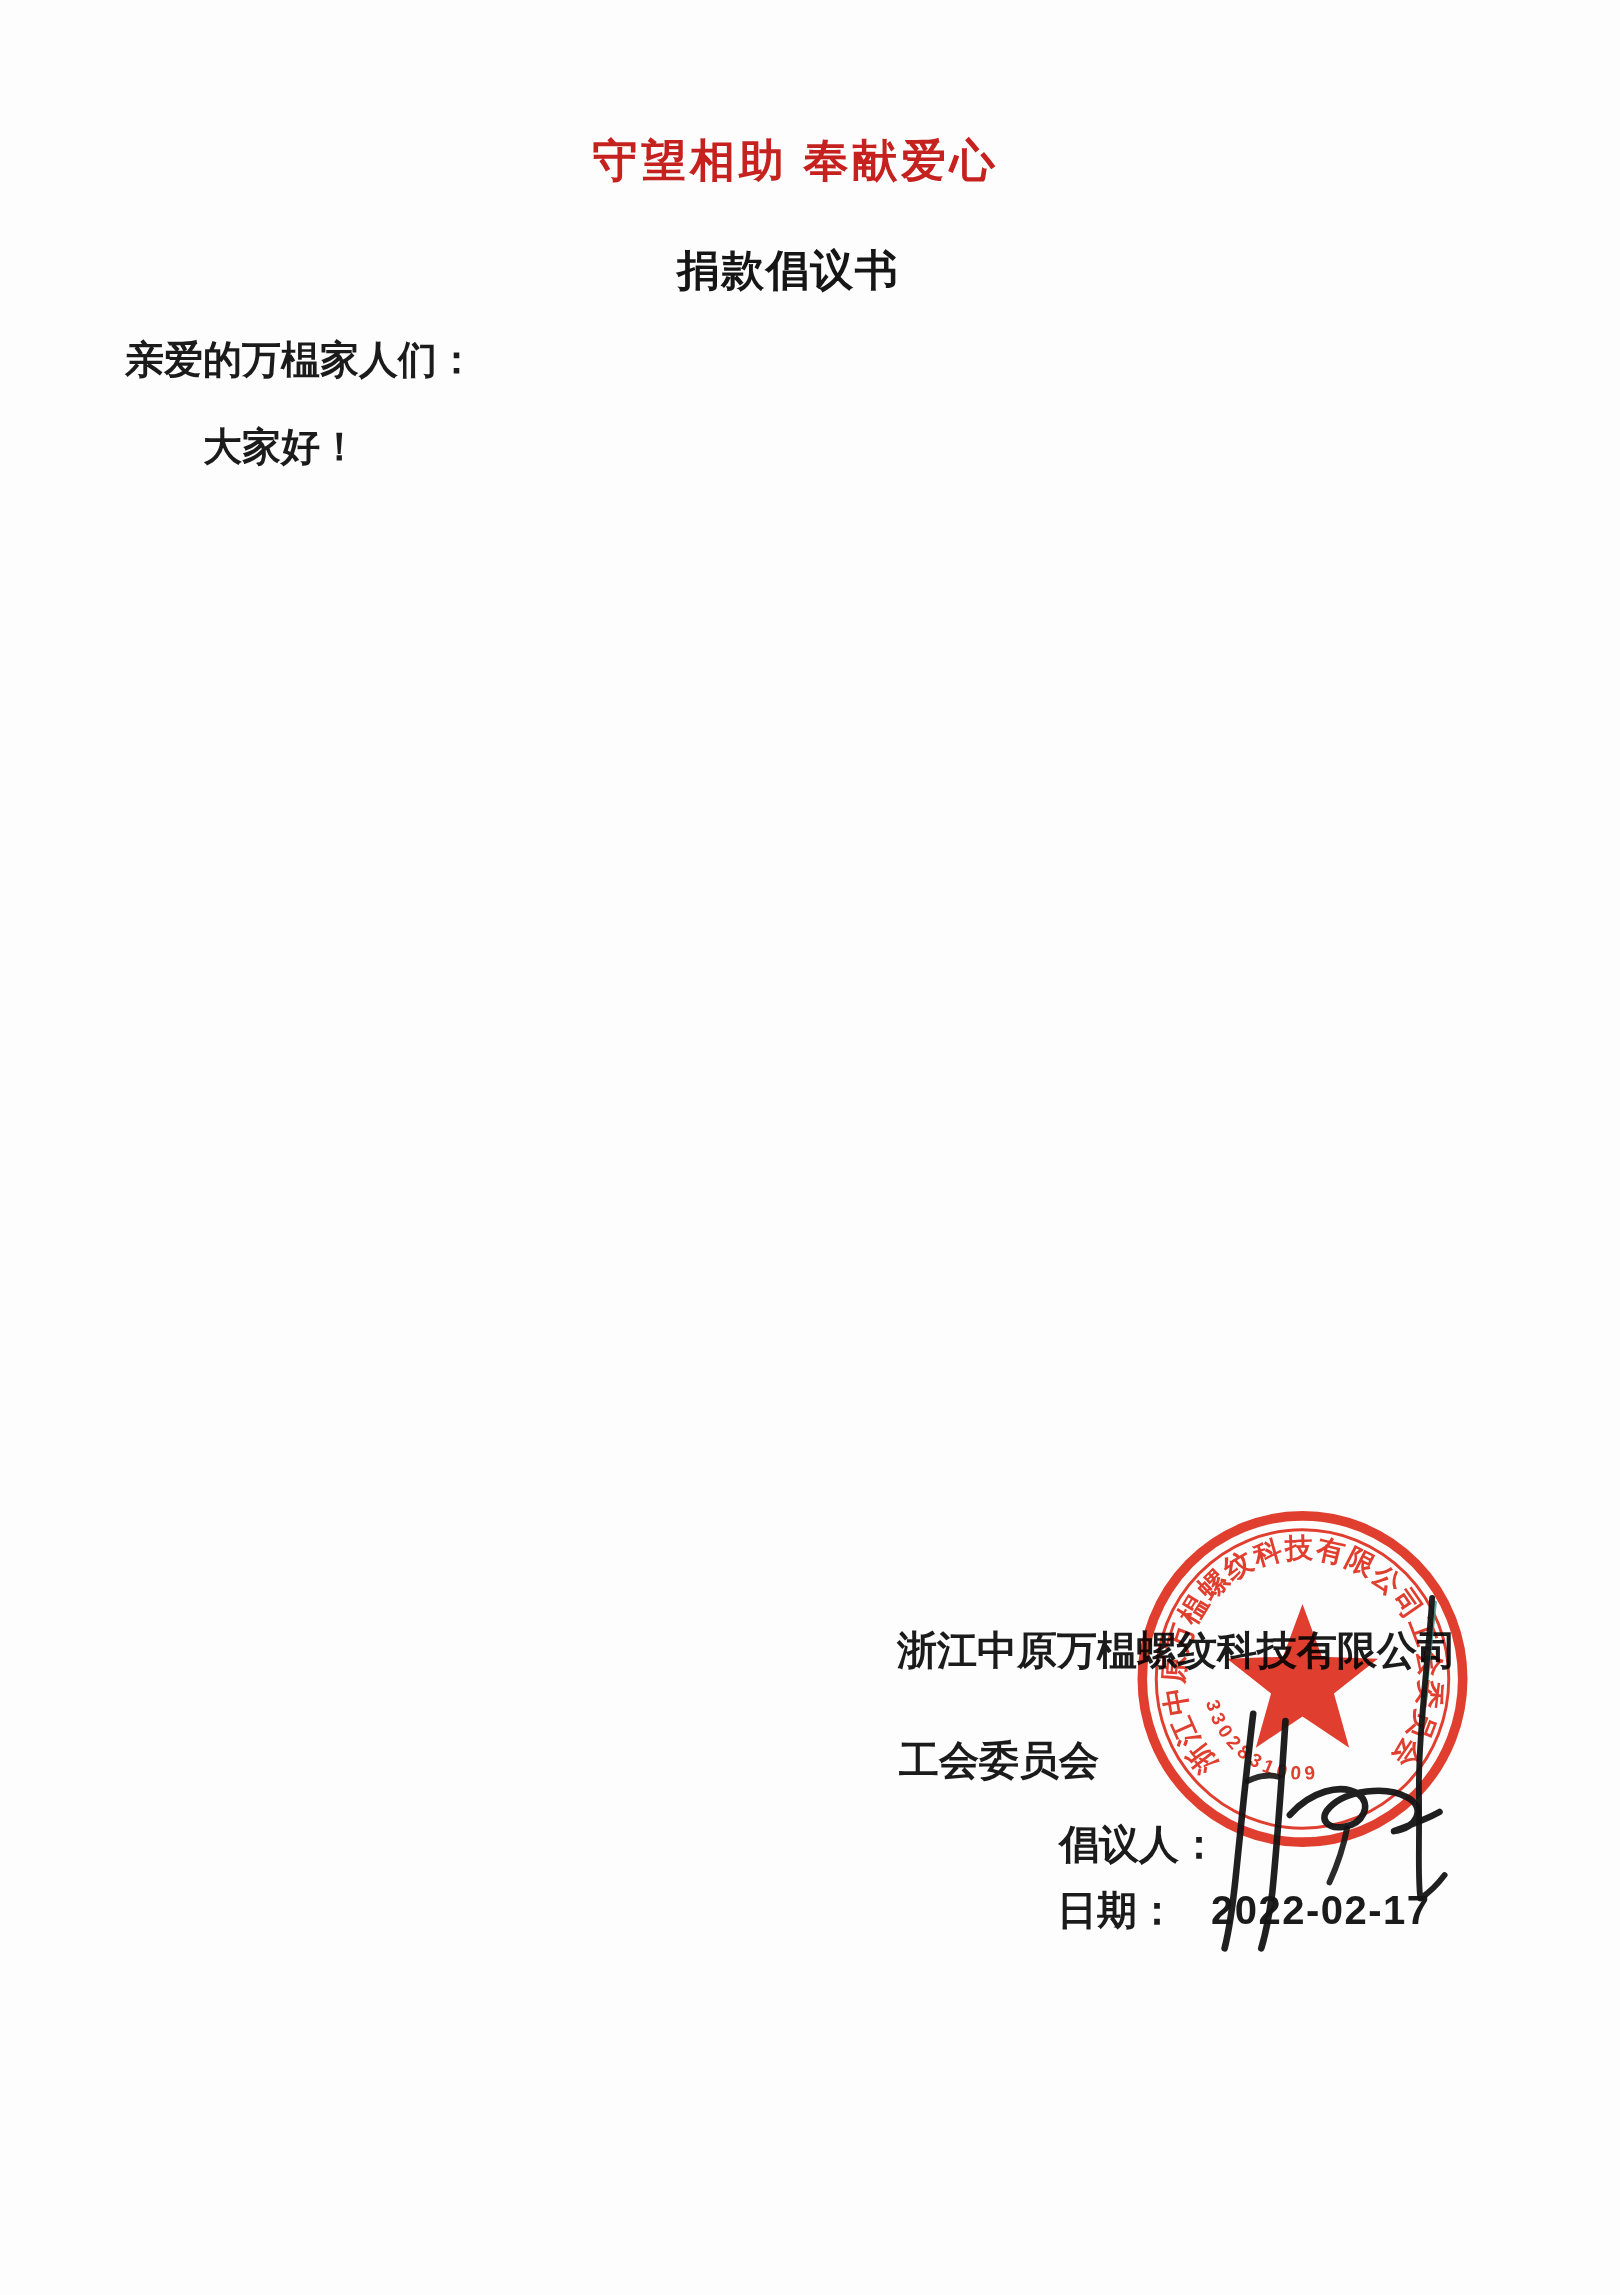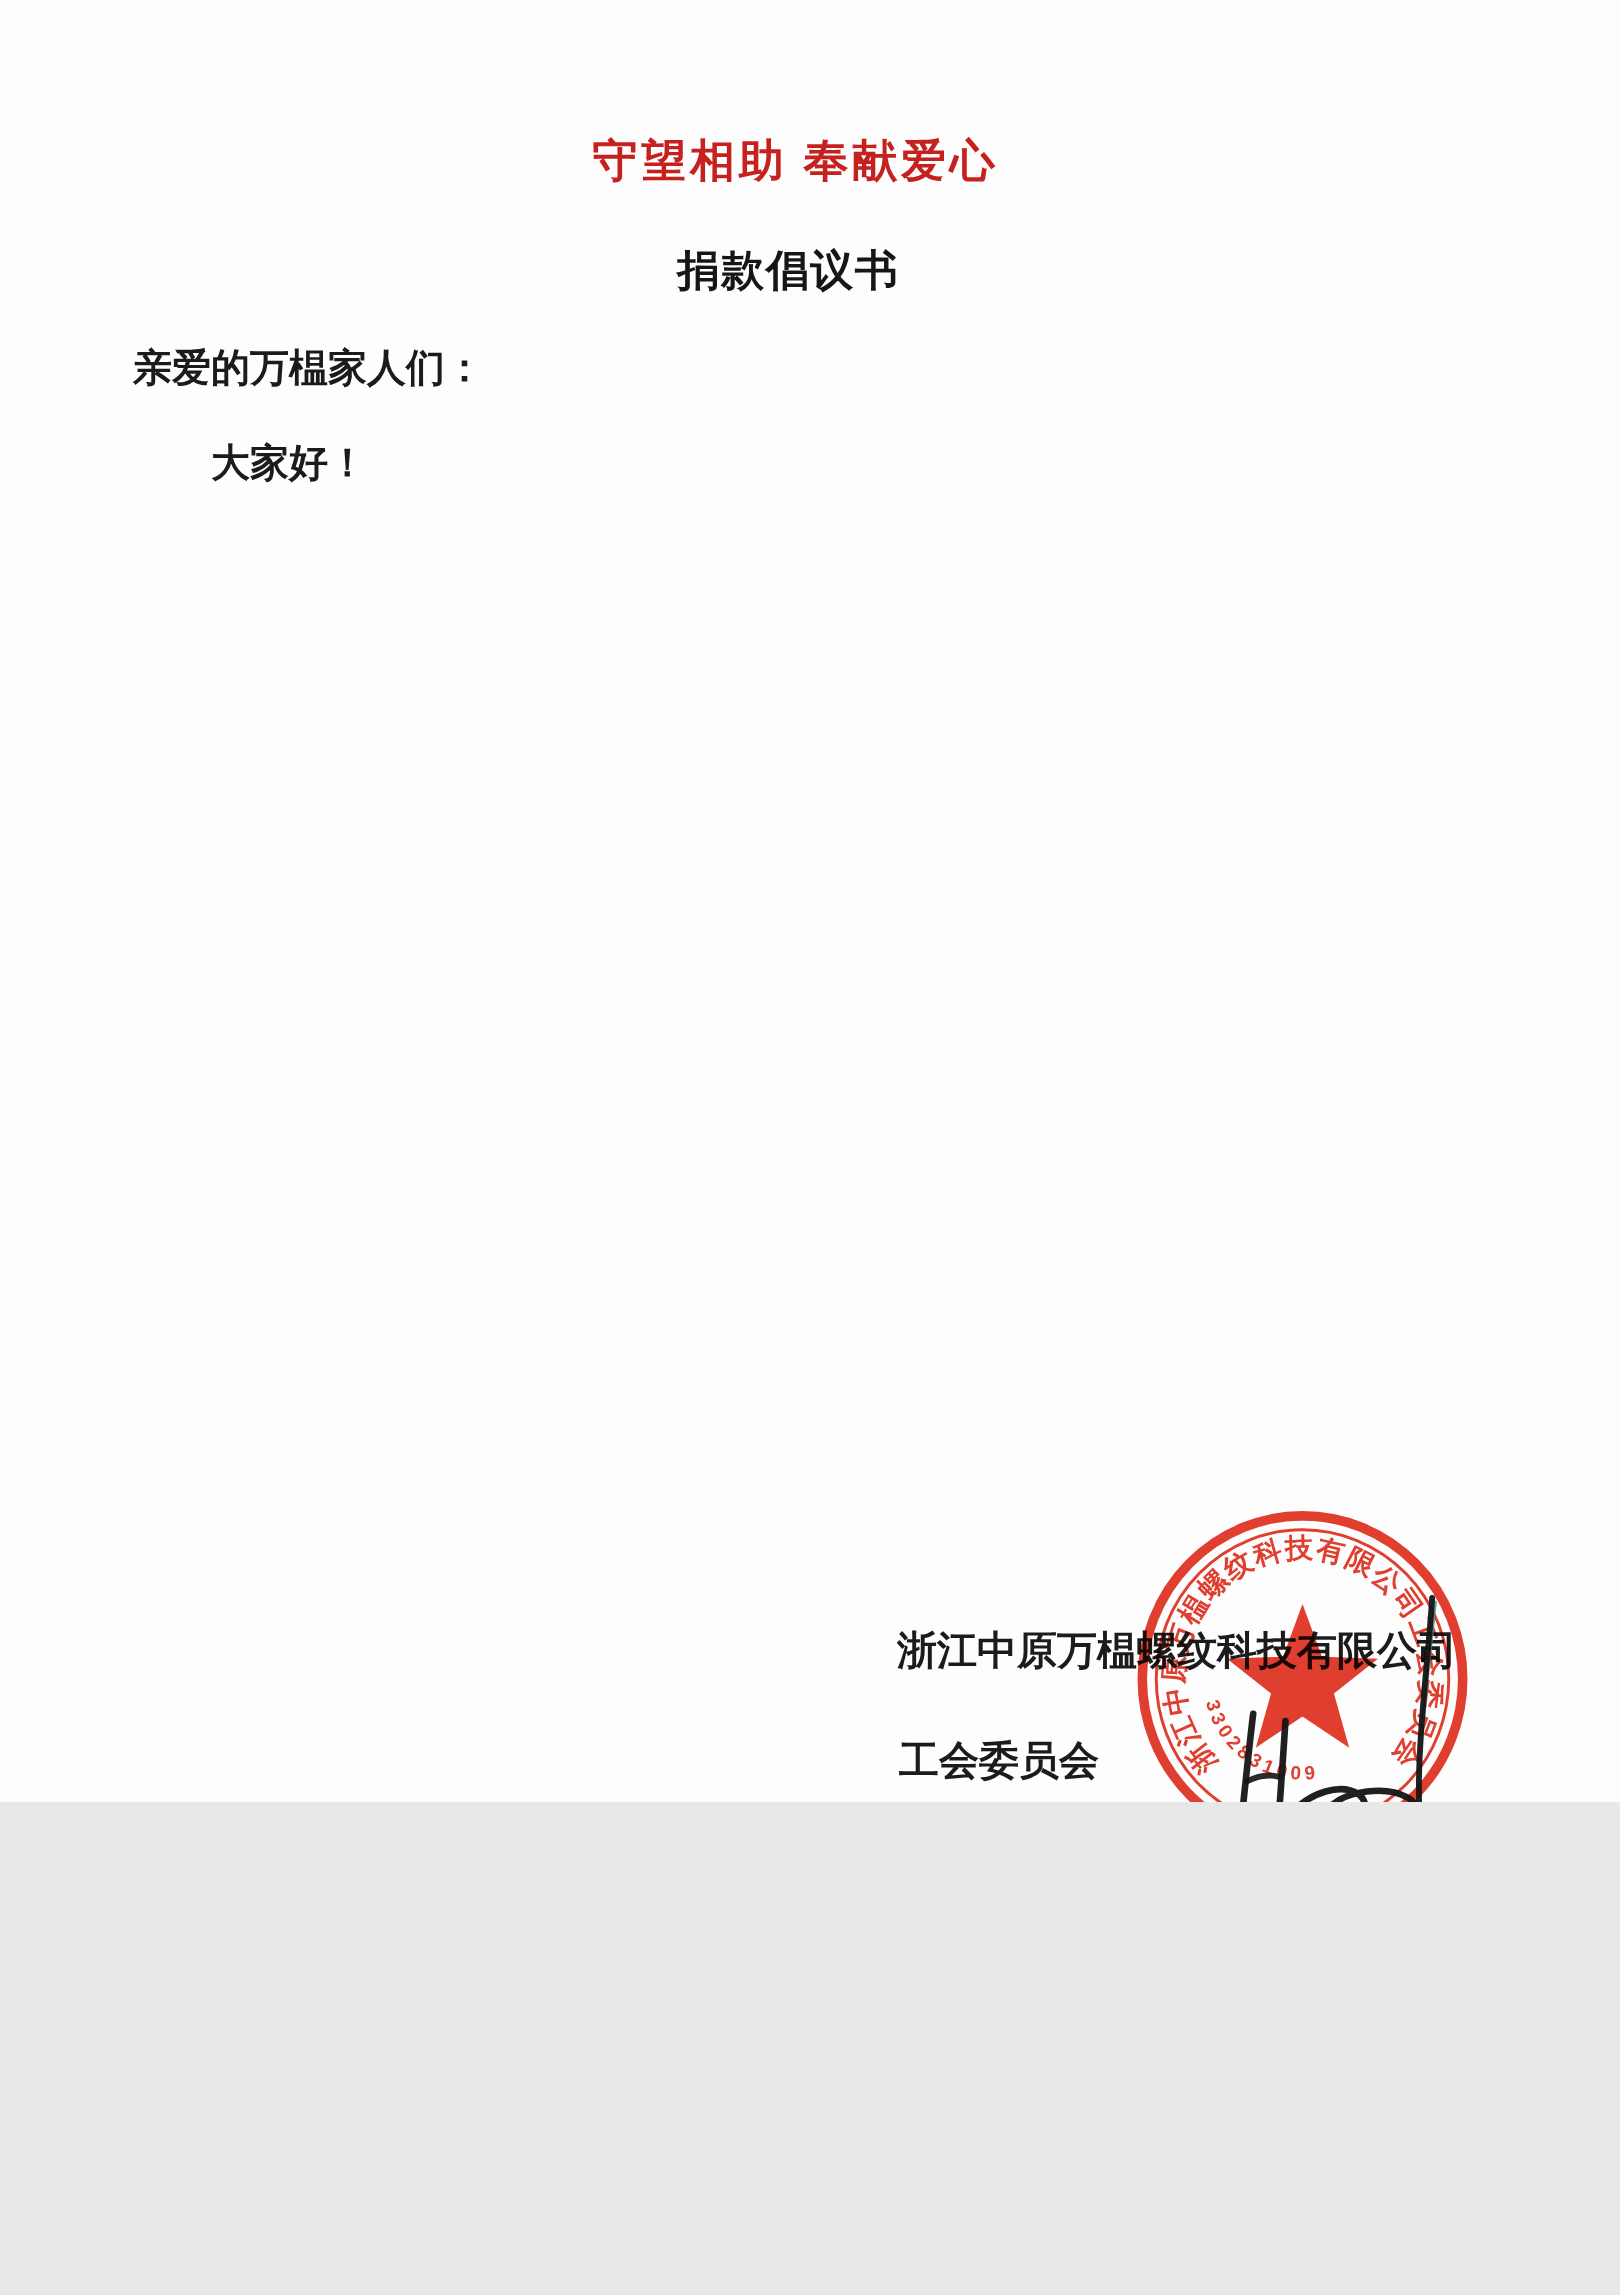--- a/index.html
+++ b/index.html
@@ -1,18 +1,18 @@
 <!DOCTYPE html>
 <html style="font-size:11.7px"><head>
 <meta charset="utf-8">
 <style>
   html,body{margin:0;padding:0;background:#e8e8e8;}
   .page{
     position:relative;
-    width:1620px;height:1802px;
+    width:1620px;height:2295px;
     margin:0 auto;
     background:#fdfdfd;
     font-family:"Liberation Sans", sans-serif;
     overflow:hidden;
   }
   .doc-title{
     position:absolute;top:131px;left:0;right:29px;
     text-align:center;
     font-size:45px;font-weight:700;letter-spacing:3.7px;
     white-space:pre;
@@ -20,21 +20,21 @@
   .doc-subtitle{
     position:absolute;top:242px;left:0;right:44px;
     text-align:center;
     font-size:43px;font-weight:700;color:#161616;letter-spacing:1.5px;font-family:Liberation Mono, monospace;
   }
   .body-text{
     position:absolute;left:121px;top:314px;width:1311px;
     font-size:39px;line-height:83px;font-weight:700;color:#1b1b1b;
     text-align:justify;
   }
-  .body-text p{margin:12px;}
+  .body-text p{margin:4px;}
   .body-text p.indent{text-indent:2em;}
   .closing{position:absolute;font-size:40px;font-weight:700;color:#1b1b1b;white-space:nowrap;z-index:1;}
   .closing.company{left:897px;top:1623px;}
   .closing.committee{left:899px;top:1733px;}
   .closing.proposer{left:1059px;top:1799px;margin-top:18px;}
   .closing.dateline{left:1057px;top:1883px;}
   .closing .date-value{margin-left:34px;letter-spacing:1.5px;}
   .stamp{
     position:absolute;left:1132px;top:1506px;width:341px;height:346px;
     z-index:5;mix-blend-mode:multiply;opacity:.93;

